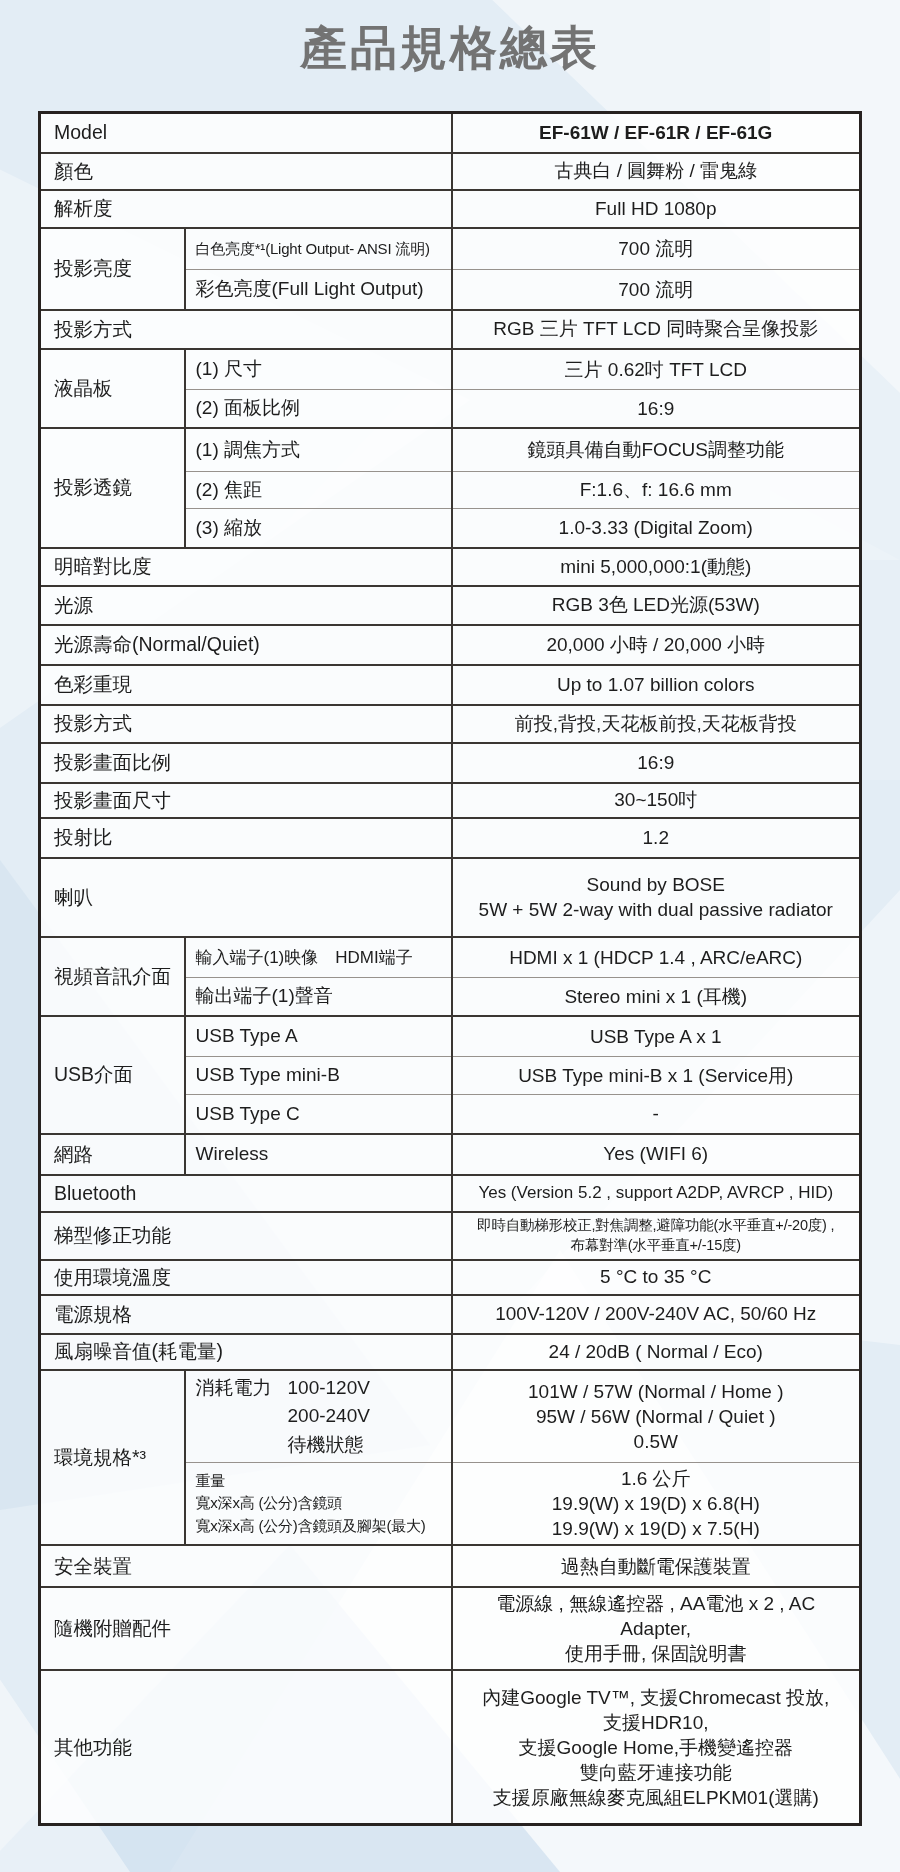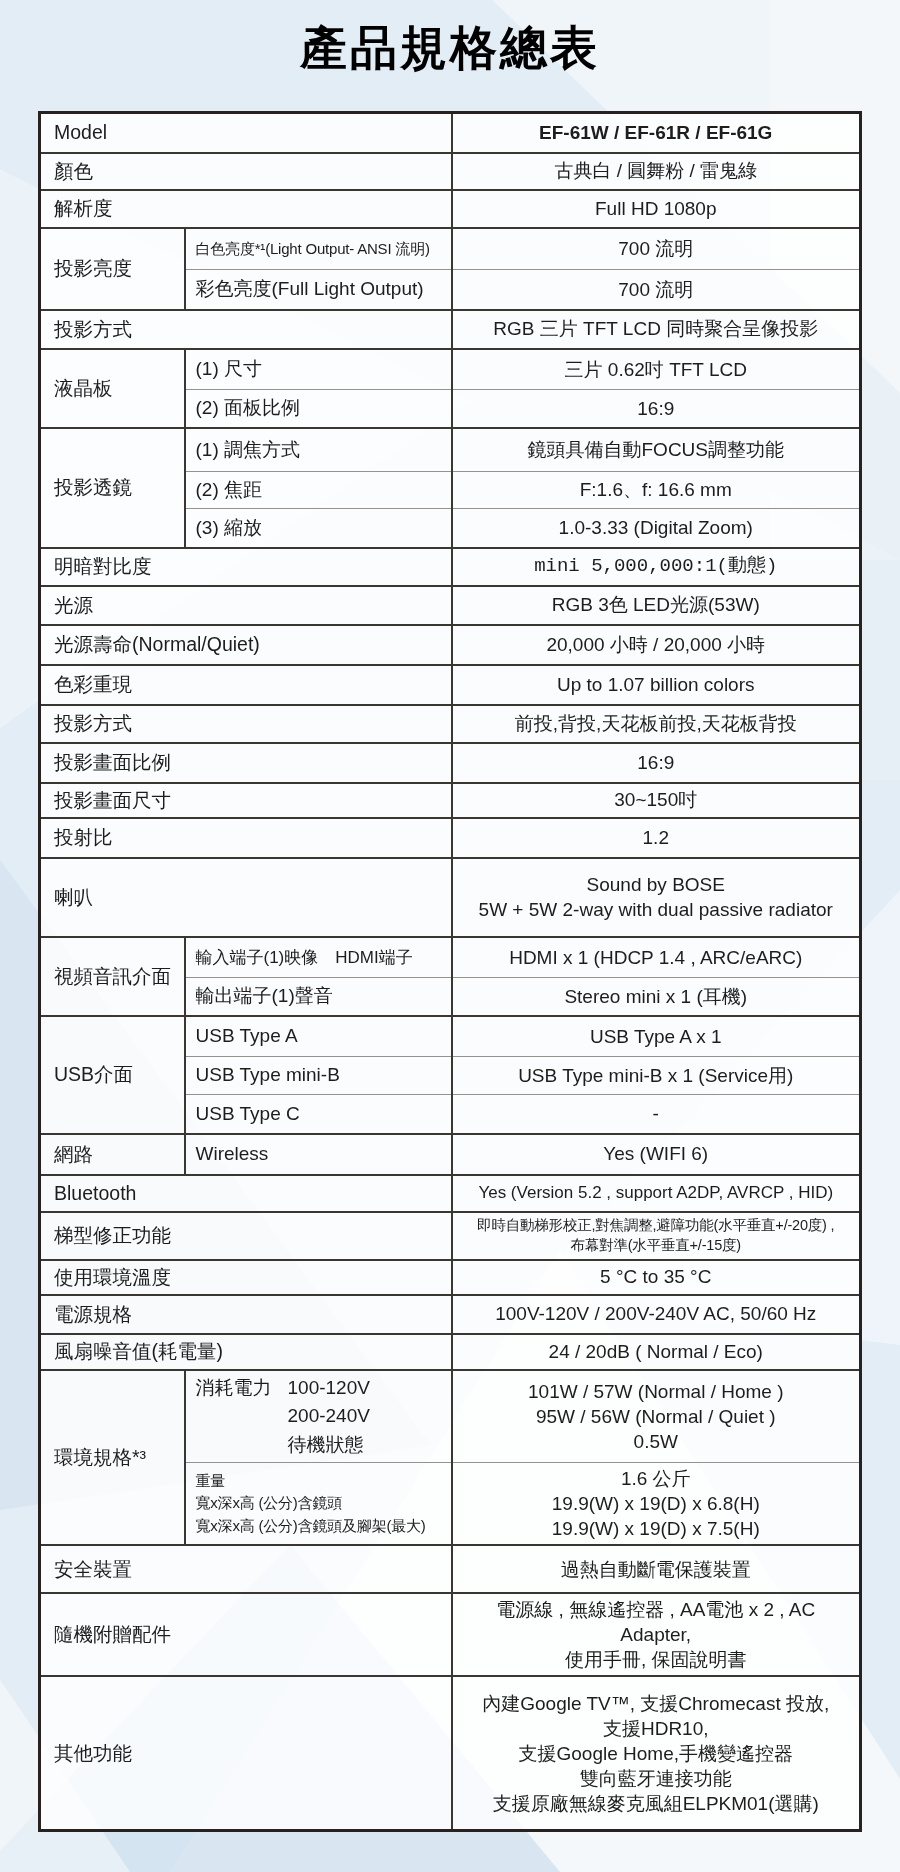--- a/index.html
+++ b/index.html
@@ -49,21 +49,21 @@
   <rect x="770" y="0" width="130" height="560" fill="rgba(255,255,255,0.22)"></rect>
   <polygon points="470,330 40,780 900,780 900,560" fill="rgba(255,255,255,0.15)"></polygon>
   <polygon points="900,890 520,1300 900,1345" fill="rgba(255,255,255,0.40)"></polygon>
   <polygon points="0,860 0,1510 430,1445" fill="rgba(203,219,234,0.40)"></polygon>
   <polygon points="560,1250 170,1872 960,1872" fill="rgba(255,255,255,0.60)"></polygon>
   <polygon points="290,1545 -20,1872 560,1872" fill="rgba(208,224,239,0.75)"></polygon>
   <polygon points="-20,1650 -20,1872 130,1872" fill="rgba(255,255,255,0.45)"></polygon>
 </svg>
 
 <div class="content">
-  <h1 class="title" style="color: #000000;">產品規格總表</h1>
+  <h1 class="title" style="color: #737373;">產品規格總表</h1>
 
   <table class="spec">
     <colgroup>
       <col style="width:145px">
       <col style="width:267px">
       <col>
     </colgroup>
     <tbody>
         <tr class="major" style="height: 40px;">
           <td class="c-label" rowspan="1" colspan="2">Model</td>
@@ -105,21 +105,21 @@
           <td class="c-val">鏡頭具備自動FOCUS調整功能</td>
         </tr>
         <tr class="sub" style="height: 37px;">
           <td class="c-sub">(2) 焦距</td>
           <td class="c-val">F:1.6、f: 16.6 mm</td>
         </tr>
         <tr class="sub" style="height: 39px;">
           <td class="c-sub">(3) 縮放</td>
           <td class="c-val">1.0-3.33 (Digital Zoom)</td>
         </tr>
-        <tr class="major" style="height: 38px; font-family: Liberation Mono, monospace;">
+        <tr class="major" style="height: 38px;">
           <td class="c-label" rowspan="1" colspan="2">明暗對比度</td>
           <td class="c-val">mini 5,000,000:1(動態)</td>
         </tr>
         <tr class="major" style="height: 39px;">
           <td class="c-label" rowspan="1" colspan="2">光源</td>
           <td class="c-val">RGB 3色 LED光源(53W)</td>
         </tr>
         <tr class="major" style="height: 40px;">
           <td class="c-label" rowspan="1" colspan="2">光源壽命(Normal/Quiet)</td>
           <td class="c-val">20,000 小時 / 20,000 小時</td>
@@ -207,21 +207,21 @@
 0.5W</td>
         </tr>
         <tr class="sub" style="height: 75px;">
           <td class="c-sub f15">重量
 寬x深x高 (公分)含鏡頭
 寬x深x高 (公分)含鏡頭及腳架(最大)</td>
           <td class="c-val">1.6 公斤
 19.9(W) x 19(D) x 6.8(H)
 19.9(W) x 19(D) x 7.5(H)</td>
         </tr>
-        <tr class="major" style="height: 48px;">
+        <tr class="major" style="height: 42px;">
           <td class="c-label" rowspan="1" colspan="2">安全裝置</td>
           <td class="c-val">過熱自動斷電保護裝置</td>
         </tr>
         <tr class="major" style="height: 46px;">
           <td class="c-label" rowspan="1" colspan="2">隨機附贈配件</td>
           <td class="c-val">電源線 , 無線遙控器 , AA電池 x 2 , AC Adapter,
 使用手冊, 保固說明書</td>
         </tr>
         <tr class="major" style="height: 154px;">
           <td class="c-label" rowspan="1" colspan="2">其他功能</td>

